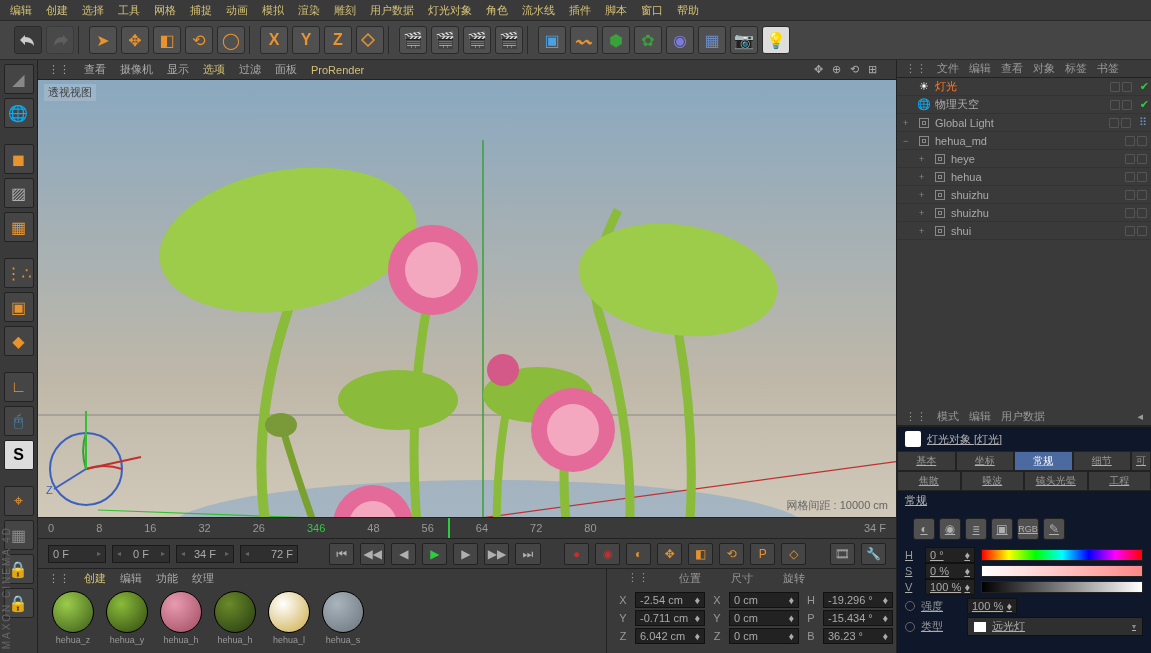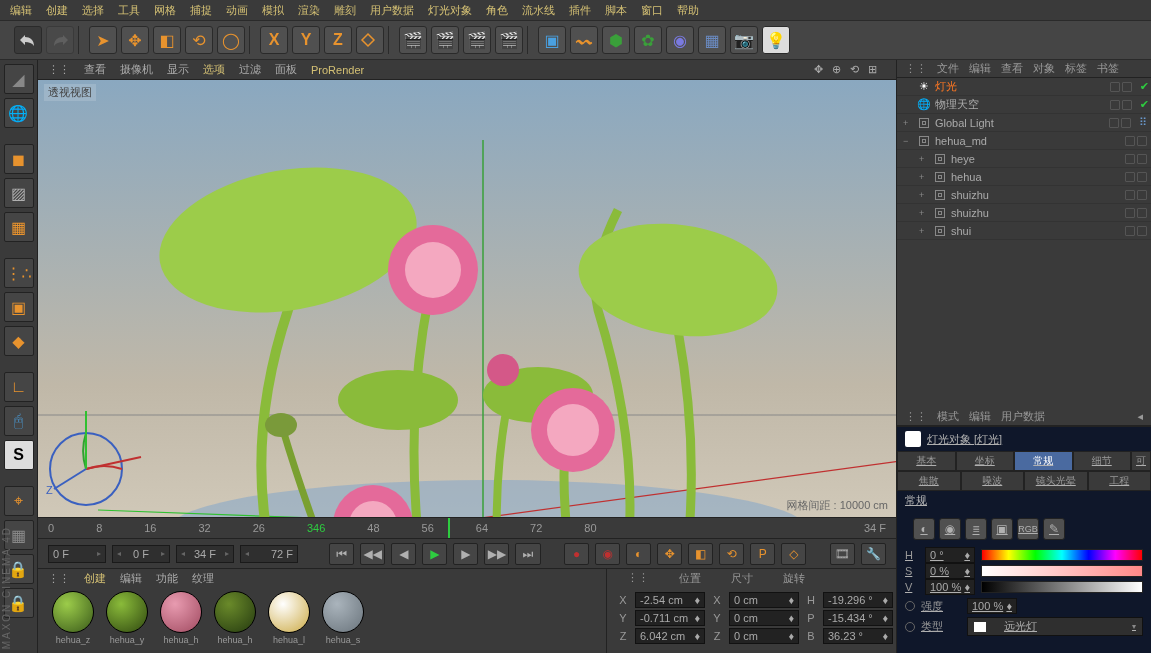--- a/index.html
+++ b/index.html
@@ -68,21 +68,21 @@
 .attr-subtabs span.a { background:#4a6aa0; color:#fff; }
 .attr-sec { padding:4px 8px; display:flex; flex-direction:column; gap:3px; }
 .attr-row { display:flex; align-items:center; gap:6px; }
 .attr-row .radio { width:10px; height:10px; border:1px solid #666; border-radius:50%; }
 .attr-row .lbl { width:40px; color:#999; }
 .attr-row .sw { width:32px; height:14px; background:#fff; border:1px solid #444; }
 .attr-row .numfld { background:#222; border:1px solid #111; padding:1px 4px; color:#aaa; font-size:10px; width:50px; display:flex; justify-content:space-between; }
 .gradient { flex:1; height:12px; border:1px solid #222; }
 .btn-row { display:flex; gap:4px; padding:4px 8px; }
 .round-btn { width:22px; height:22px; background:#505050; border:1px solid #222; border-radius:3px; display:flex; align-items:center; justify-content:center; cursor:pointer; font-size:12px; }
-.dd { flex:1; background:#2f2f2f; border:1px solid #111; padding:1px 6px; color:#aaa; font-size:10px; display:flex; align-items:center;gap:12px; }
+.dd { flex:1; background:#2f2f2f; border:1px solid #111; padding:1px 6px; color:#aaa; font-size:10px; display:flex; align-items:center; }
 .dd .tri { margin-left:auto; color:#888; font-size:8px; }
 .brand { position:absolute; bottom:4px; left:1px; writing-mode:vertical-rl; transform:rotate(180deg); font-size:10px; color:#666; letter-spacing:2px; }
 </style>
 </head>
 <body>
 
 <div class="menubar">
   <span>编辑</span>
   <span>创建</span>
   <span>选择</span>

